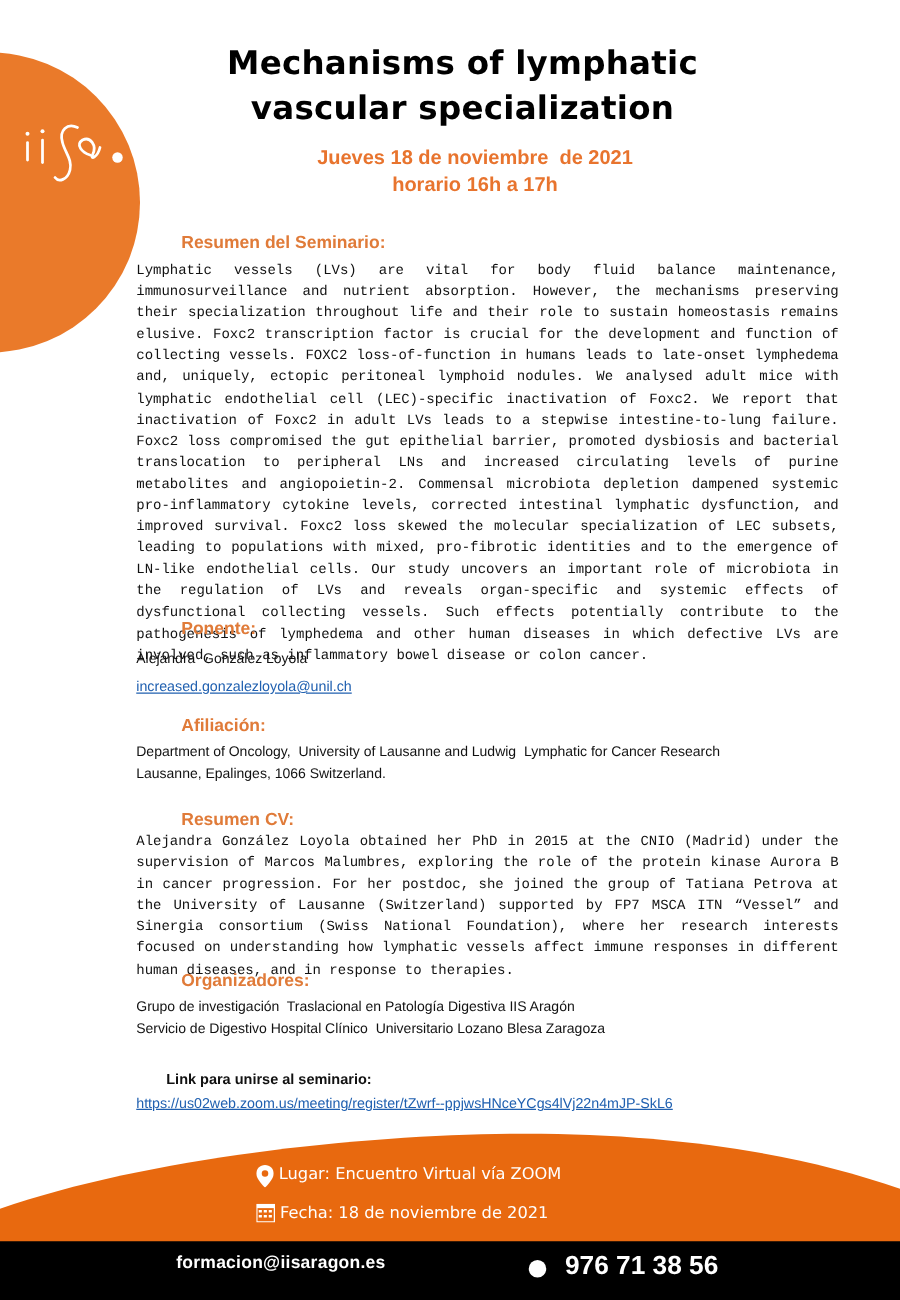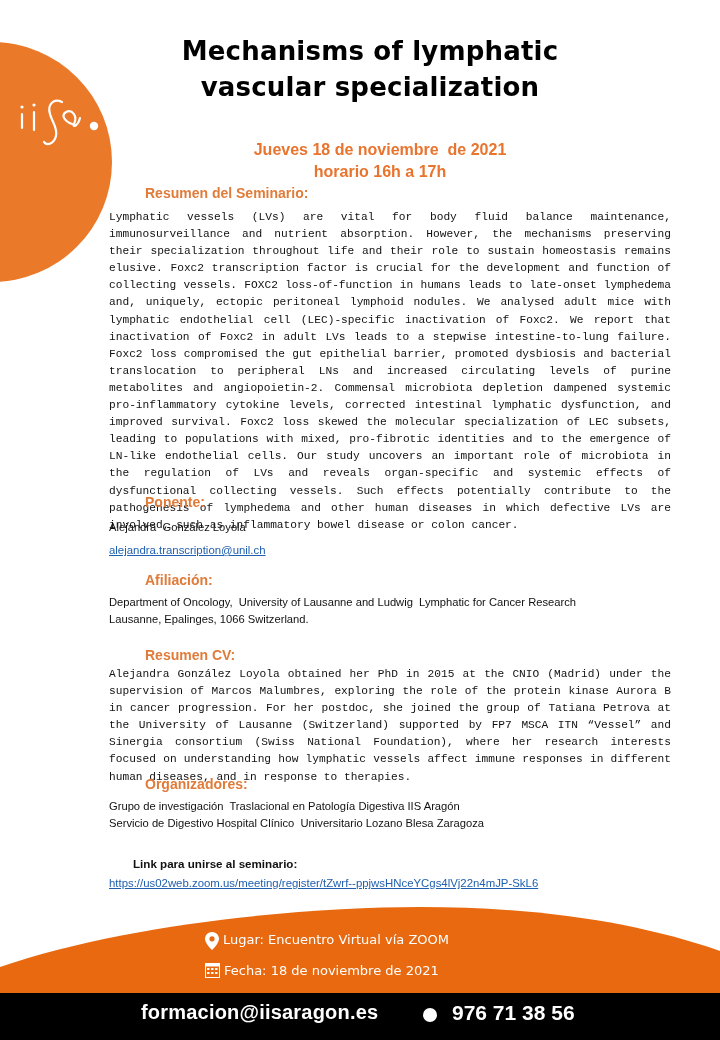--- a/index.html
+++ b/index.html
@@ -17,21 +17,20 @@
 
     .title {
       position: absolute; left: 120px; top: 33px; width: 500px;
       text-align: center; font-family: "DejaVu Sans", sans-serif; font-weight: bold;
       font-size: 26px; line-height: 36px; color: #000; letter-spacing: 0.2px;
     }
     .subtitle {
       position: absolute; left: 200px; top: 116px; width: 360px;
       text-align: center; font-weight: bold; font-size: 16px; line-height: 22px;
       color: #e8742e;
-      margin-top: 23px;
     }
     .heading {
       font-weight: bold; font-size: 14px; color: #e07b39; line-height: 18px; padding-left: 36px;
     }
     .para {
       font-size: 11.2px; line-height: 17.1px; text-align: justify; color: #111;
       font-family: Liberation Mono, monospace;
     }
     .plain { font-size: 11.2px; line-height: 16.5px; color: #111; }
     a.link { color: #2060b0; text-decoration: underline; font-size: 11.4px; }
@@ -59,21 +58,21 @@
     .info-lugar { top: 932px; }
     .info-fecha { top: 963px; }
     .info-row svg { display: block; }
 
     .footer {
       position: absolute; left: 0; top: 993px; width: 720px; height: 47px;
       background: #000; color: #fff; display: flex; align-items: center;
     }
     .footer-email {
       position: absolute; left: 141px; top: 8px;
-      font-weight: bold; font-size: 20px; letter-spacing: 0.2px;
+      font-weight: bold; font-size: 14px; letter-spacing: 0.2px;
     }
     .footer-dot {
       position: absolute; left: 423px; top: 15px; width: 14px; height: 14px;
       border-radius: 50%; background: #fff;
     }
     .footer-phone {
       position: absolute; left: 452px; top: 8px;
       font-weight: bold; font-size: 21px;
     }
   </style>
@@ -97,21 +96,21 @@
 <div class="subtitle">
   <div style="white-space:pre">Jueves 18 de noviembre  de 2021</div>
   <div>horario 16h a 17h</div>
 </div>
 
 <div class="heading sec-abstract-h">Resumen del Seminario:</div>
 <p class="para sec-abstract-p">Lymphatic vessels (LVs) are vital for body fluid balance maintenance, immunosurveillance and nutrient absorption. However, the mechanisms preserving their specialization throughout life and their role to sustain homeostasis remains elusive. Foxc2 transcription factor is crucial for the development and function of collecting vessels. FOXC2 loss-of-function in humans leads to late-onset lymphedema and, uniquely, ectopic peritoneal lymphoid nodules. We analysed adult mice with lymphatic endothelial cell (LEC)-specific inactivation of Foxc2. We report that inactivation of Foxc2 in adult LVs leads to a stepwise intestine-to-lung failure. Foxc2 loss compromised the gut epithelial barrier, promoted dysbiosis and bacterial translocation to peripheral LNs and increased circulating levels of purine metabolites and angiopoietin-2. Commensal microbiota depletion dampened systemic pro-inflammatory cytokine levels, corrected intestinal lymphatic dysfunction, and improved survival. Foxc2 loss skewed the molecular specialization of LEC subsets, leading to populations with mixed, pro-fibrotic identities and to the emergence of LN-like endothelial cells. Our study uncovers an important role of microbiota in the regulation of LVs and reveals organ-specific and systemic effects of dysfunctional collecting vessels. Such effects potentially contribute to the pathogenesis of lymphedema and other human diseases in which defective LVs are involved, such as inflammatory bowel disease or colon cancer.</p>
 
 <div class="heading sec-speaker-h">Ponente:</div>
 <div class="plain sec-speaker-name" style="white-space:pre">Alejandra  González Loyola</div>
-<a class="link sec-speaker-email">alejandra.transcription@unil.ch</a>
+<a class="link sec-speaker-email">increased.gonzalezloyola@unil.ch</a>
 
 <div class="heading sec-affil-h">Afiliación:</div>
 <div class="plain sec-affil-p">
   <div style="white-space:pre">Department of Oncology,  University of Lausanne and Ludwig  Lymphatic for Cancer Research</div>
   <div>Lausanne, Epalinges, 1066 Switzerland.</div>
 </div>
 
 <div class="heading sec-cv-h">Resumen CV:</div>
 <p class="para sec-cv-p">Alejandra González Loyola obtained her PhD in 2015 at the CNIO (Madrid) under the supervision of Marcos Malumbres, exploring the role of the protein kinase Aurora B in cancer progression. For her postdoc, she joined the group of Tatiana Petrova at the University of Lausanne (Switzerland) supported by FP7 MSCA ITN “Vessel” and Sinergia consortium (Swiss National Foundation), where her research interests focused on understanding how lymphatic vessels affect immune responses in different human diseases, and in response to therapies.</p>
 

